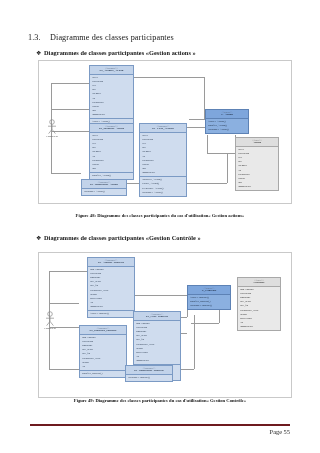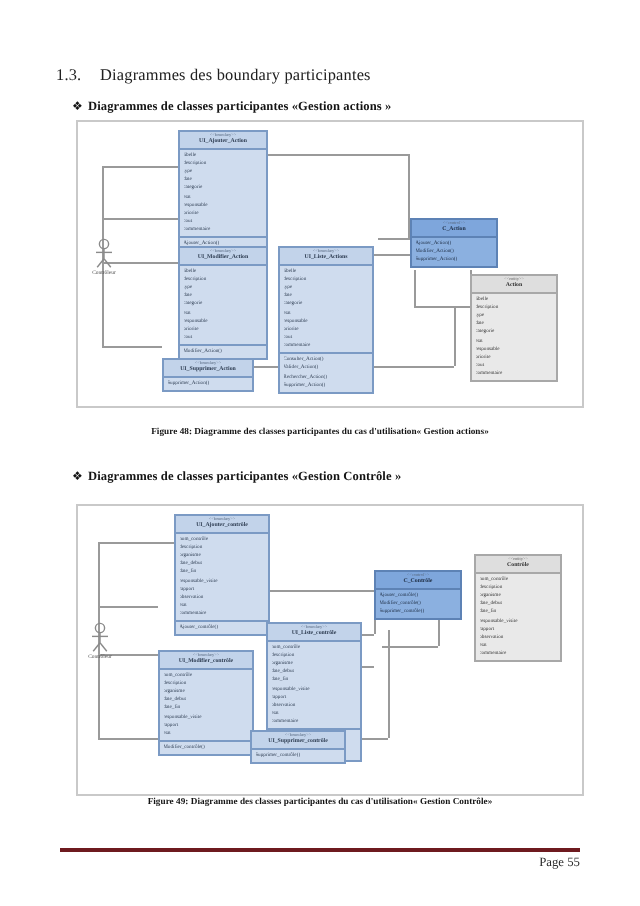--- a/index.html
+++ b/index.html
@@ -78,21 +78,21 @@
   .actor svg{display:block;margin:0 auto;}
   .actor .alabel{font-size:2.7px;color:#4a4a4a;white-space:nowrap;
                  margin-top:0.3px;letter-spacing:.02px;}
 </style>
 </head>
 <body>
 
 <div class="page">
 
   <div class="sec-title">
-    <span class="sec-num">1.3.</span><span>Diagrammes des boundary participantes</span>
+    <span class="sec-num">1.3.</span><span>Diagramme des classes participantes</span>
   </div>
 
   <div class="bullet-head" id="head1">
     <span class="dingbat">❖</span><span>Diagrammes de classes participantes «Gestion actions »</span>
   </div>
 
   <div class="bullet-head" id="head2">
     <span class="dingbat">❖</span><span>Diagrammes de classes participantes «Gestion Contrôle »</span>
   </div>
 

